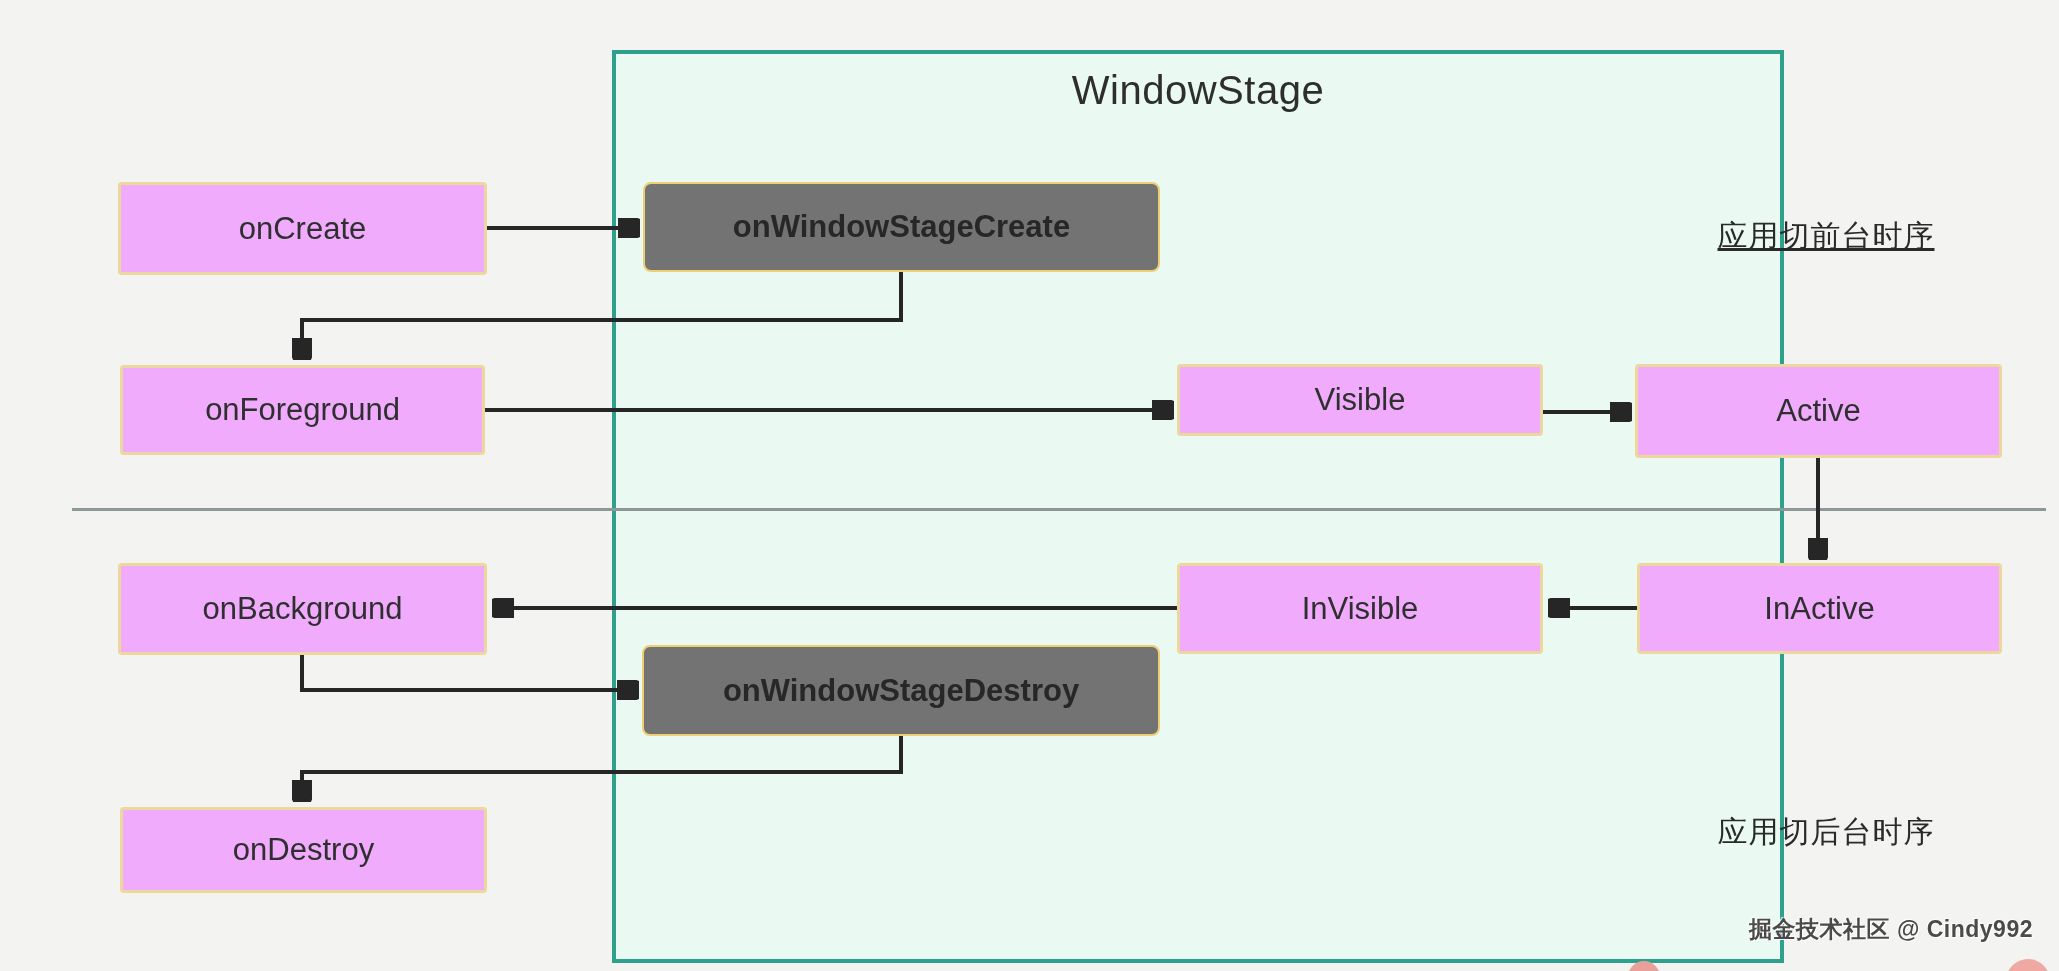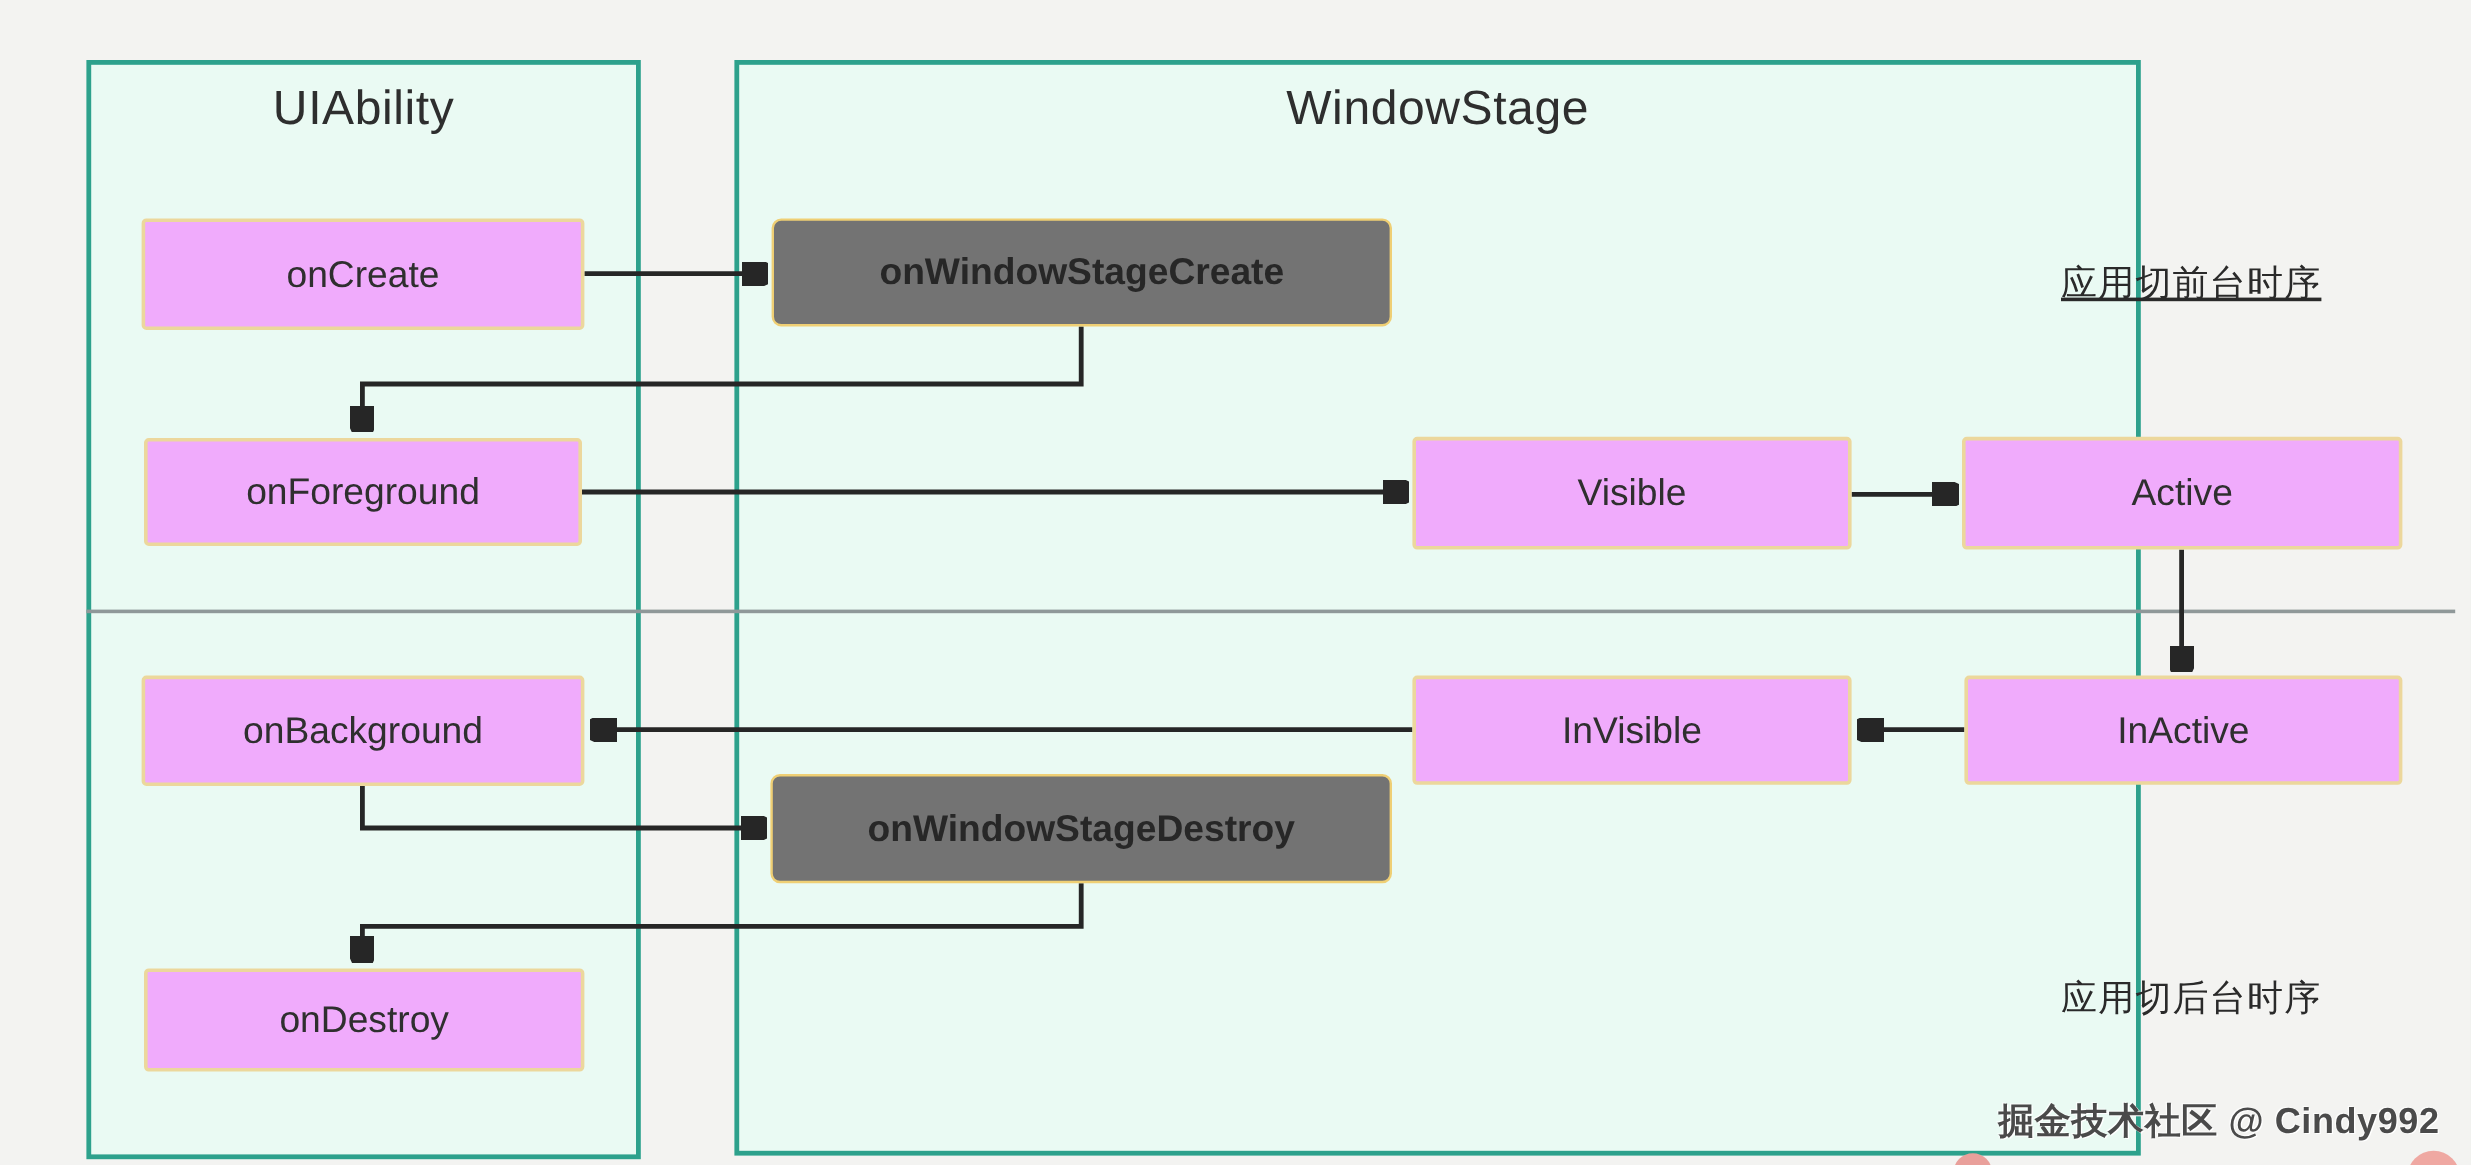--- a/index.html
+++ b/index.html
@@ -25,51 +25,48 @@
         display:flex;align-items:center;justify-content:center;
         background:#f0abfc;border:3px solid #ecd79c;border-radius:4px;
         font-size:31px;color:#2f2f2f;}
   .node.gold{background:#737373;border:2px solid #efcf74;border-radius:8px;
              font-weight:700;color:#272727;}
 
   #node-on-create{left:118px;top:182px;width:369px;height:93px;}
   #node-on-foreground{left:120px;top:365px;width:365px;height:90px;text-align:right;}
   #node-on-background{left:118px;top:563px;width:369px;height:92px;}
   #node-on-destroy{left:120px;top:807px;width:367px;height:86px;}
-  #node-visible{left:1177px;top:364px;width:366px;height:94px;}
+  #node-visible{left:1177px;top:364px;width:366px;height:72px;}
   #node-active{left:1635px;top:364px;width:367px;height:94px;}
   #node-invisible{left:1177px;top:563px;width:366px;height:91px;text-align:center;}
   #node-inactive{left:1637px;top:563px;width:365px;height:91px;}
   #node-onwsc{left:643px;top:182px;width:517px;height:90px;}
   #node-onwsd{left:642px;top:645px;width:518px;height:91px;}
 
   
   .annotation{position:absolute;z-index:4;width:300px;text-align:center;
               font-size:30px;font-weight:500;color:#2a2a2a;letter-spacing:1px;}
   #annotation-foreground{left:1676px;top:216px;text-decoration:underline;}
   #annotation-background{left:1676px;top:812px;}
 
   
   #watermark{position:absolute;z-index:5;right:26px;top:914px;
-             font-size:30px;font-weight:600;color:#4a4a4a;letter-spacing:.5px;
+             font-size:23px;font-weight:600;color:#4a4a4a;letter-spacing:.5px;
              text-shadow:1px 1px 0 #fff,-1px -1px 0 #ffffffcc;}
 
   
   .dot{position:absolute;border-radius:50%;z-index:6;}
   #dot-small{left:1628px;top:961px;width:32px;height:32px;background:#e9a09b;}
   #dot-large{left:2006px;top:959px;width:44px;height:44px;background:#efa8a2;}
 </style>
 </head>
 <body>
 
 <div id="stage">
 
-  <div class="panel" id="panel-uiability">
-    <div class="panel-title">UIAbility</div>
-  </div>
   <div class="panel" id="panel-windowstage">
     <div class="panel-title">WindowStage</div>
   </div>
 
   <div id="divider"></div>
 
   <svg id="arrows" width="2059" height="971" viewBox="0 0 2059 971">
     <defs>
       <marker id="ah" markerUnits="strokeWidth" markerWidth="5.5" markerHeight="5" refX="5.2" refY="2.5" orient="auto">
         <path d="M0,0 L5.5,2.5 L0,5 z" fill="#262626" stroke="none"></path>

